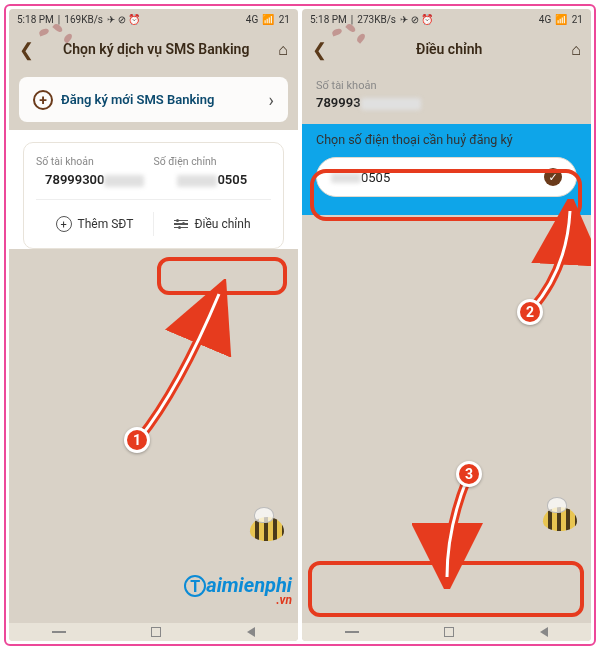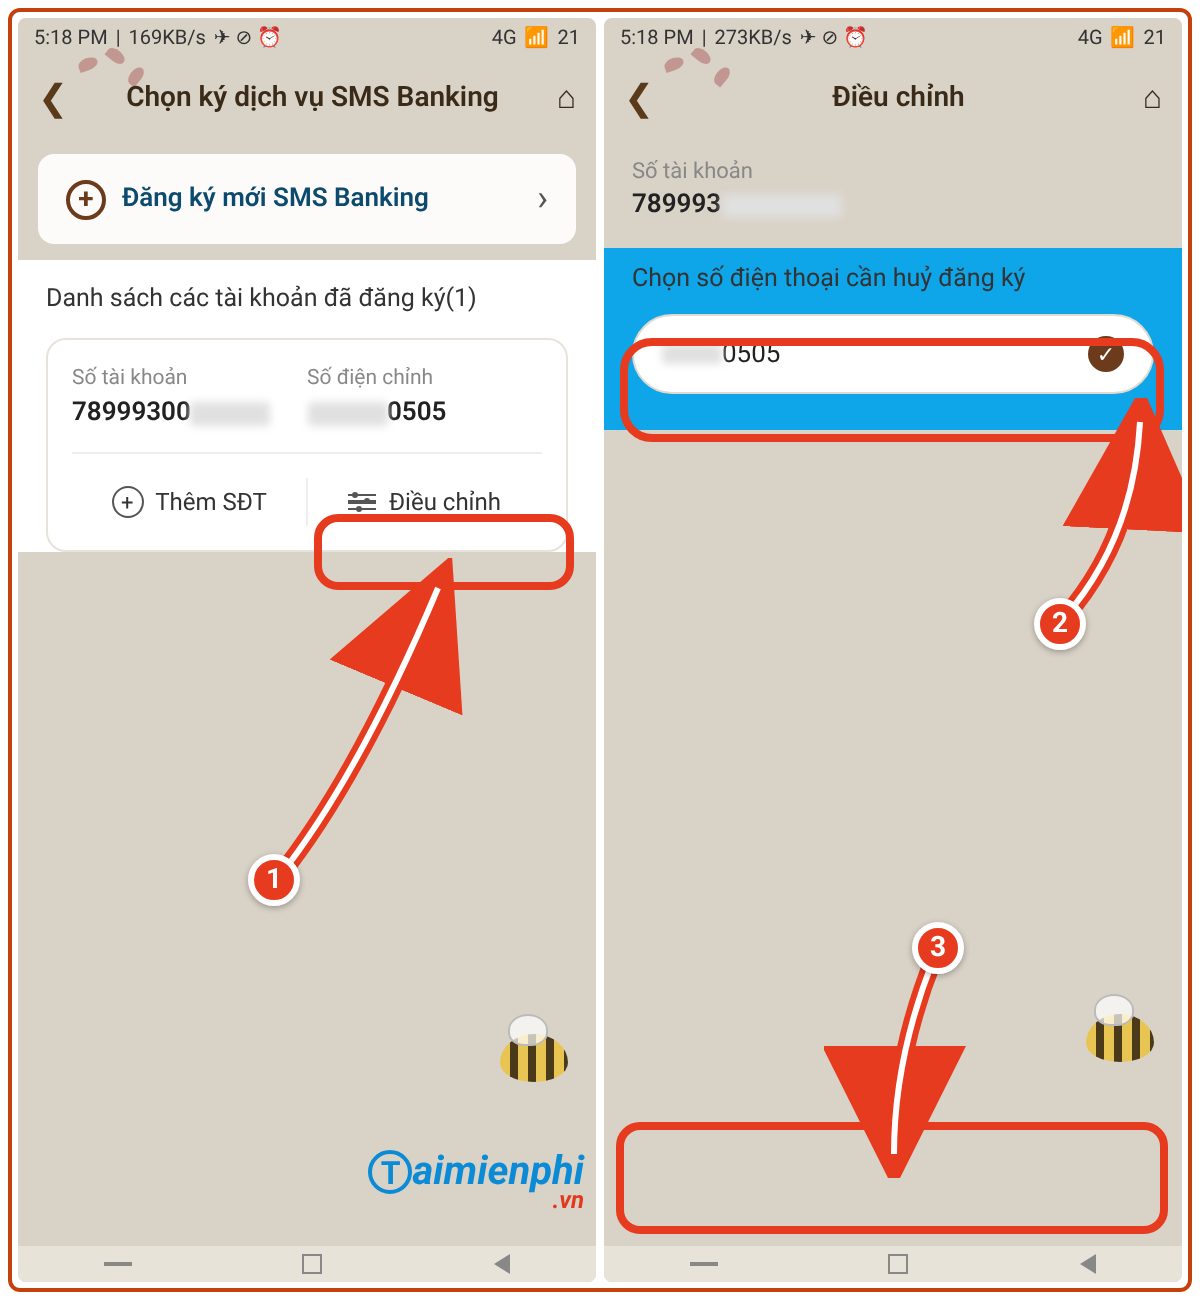--- a/index.html
+++ b/index.html
@@ -1,17 +1,17 @@
 <!DOCTYPE html>
 <html><head>
 <meta charset="utf-8">
 <style>
   * { box-sizing: border-box; margin: 0; padding: 0; font-family: -apple-system, Roboto, Arial, sans-serif; }
   body { background: #fff; width: 600px; height: 650px; overflow: hidden; position: relative; }
-  .frame { position: absolute; left: 4px; top: 4px; right: 4px; bottom: 4px; border: 2px solid #c2410c; border-radius: 6px; display: flex; gap: 4px; padding: 3px; background: #fff; }
+  .frame { position: absolute; left: 4px; top: 4px; right: 4px; bottom: 4px; border: 2px solid #ec4899; border-radius: 6px; display: flex; gap: 4px; padding: 3px; background: #fff; }
   .phone { flex: 1; background: #d9d2c7; border-radius: 4px; position: relative; overflow: hidden; }
   .status { height: 20px; display: flex; align-items: center; justify-content: space-between; padding: 0 8px; font-size: 10px; color: #333; }
   .status .left, .status .right { display: flex; gap: 4px; align-items: center; }
   .header { height: 40px; display: flex; align-items: center; padding: 0 10px; position: relative; }
   .header .back { font-size: 18px; color: #5b3a1a; }
   .header .title { flex: 1; text-align: center; font-size: 14px; font-weight: 600; color: #3a2a18; }
   .header .home { font-size: 16px; color: #3a2a18; }
   .flower { position: absolute; left: 30px; top: 16px; width: 40px; height: 24px; opacity: .55; }
   .petal { position: absolute; width: 10px; height: 6px; background: #b06868; border-radius: 50% 50% 50% 0; }
   .p1 { left: 0; top: 4px; transform: rotate(-20deg); }
@@ -22,21 +22,21 @@
   .card .plus-ring { width: 20px; height: 20px; border: 2px solid #6b3b1b; border-radius: 50%; display: flex; align-items: center; justify-content: center; font-size: 14px; color: #6b3b1b; margin-right: 8px; font-weight: bold; }
   .card .label { font-size: 13px; font-weight: 600; color: #0c4a6e; flex: 1; }
   .card .chev { font-size: 18px; color: #555; }
 
   .section { background: #fff; margin-top: 6px; padding: 12px 14px 0; }
   .sec-title { font-size: 12.5px; color: #333; margin-bottom: 12px; }
   .acct-card { border: 1px solid #e8e3da; border-radius: 10px; padding: 12px; }
   .row2 { display: flex; }
   .col { flex: 1; }
   .lbl { font-size: 10.5px; color: #888; margin-bottom: 4px; }
-  .val { font-size: 13px; font-weight: 600; color: #222; }
+  .val { font-size: 13px; font-weight: 600; color: #222; text-align: center; }
   .blur { display: inline-block; width: 40px; height: 12px; background: #e0e0e0; filter: blur(2px); border-radius: 2px; vertical-align: middle; }
   .divider { height: 1px; background: #eee; margin: 12px 0; }
   .actions { display: flex; }
   .act { flex: 1; display: flex; align-items: center; gap: 6px; font-size: 12px; color: #333; justify-content: center; padding: 4px 0; }
   .act .ic-plus { width: 16px; height: 16px; border: 1.5px solid #555; border-radius: 50%; display: flex; align-items: center; justify-content: center; font-size: 11px; }
   .act-sep { width: 1px; background: #eee; }
   .ic-adj { display: inline-flex; flex-direction: column; gap: 2px; }
   .ic-adj i { display: block; width: 14px; height: 1.5px; background: #555; position: relative; }
   .ic-adj i::after { content: ''; position: absolute; width: 3px; height: 3px; background: #555; border-radius: 50%; top: -1px; }
   .ic-adj i:nth-child(1)::after { left: 2px; }
@@ -97,21 +97,20 @@
       <span class="home">⌂</span>
     </div>
 
     <div class="card">
       <span class="plus-ring">+</span>
       <span class="label">Đăng ký mới SMS Banking</span>
       <span class="chev">›</span>
     </div>
 
     <div class="section">
-      <div class="sec-title">Danh sách các tài khoản đã đăng ký(1)</div>
       <div class="acct-card">
         <div class="row2">
           <div class="col">
             <div class="lbl">Số tài khoản</div>
             <div class="val"><span>78999300</span><span class="blur"></span></div>
           </div>
           <div class="col">
             <div class="lbl">Số điện chỉnh</div>
             <div class="val"><span class="blur"></span><span>0505</span></div>
           </div>

